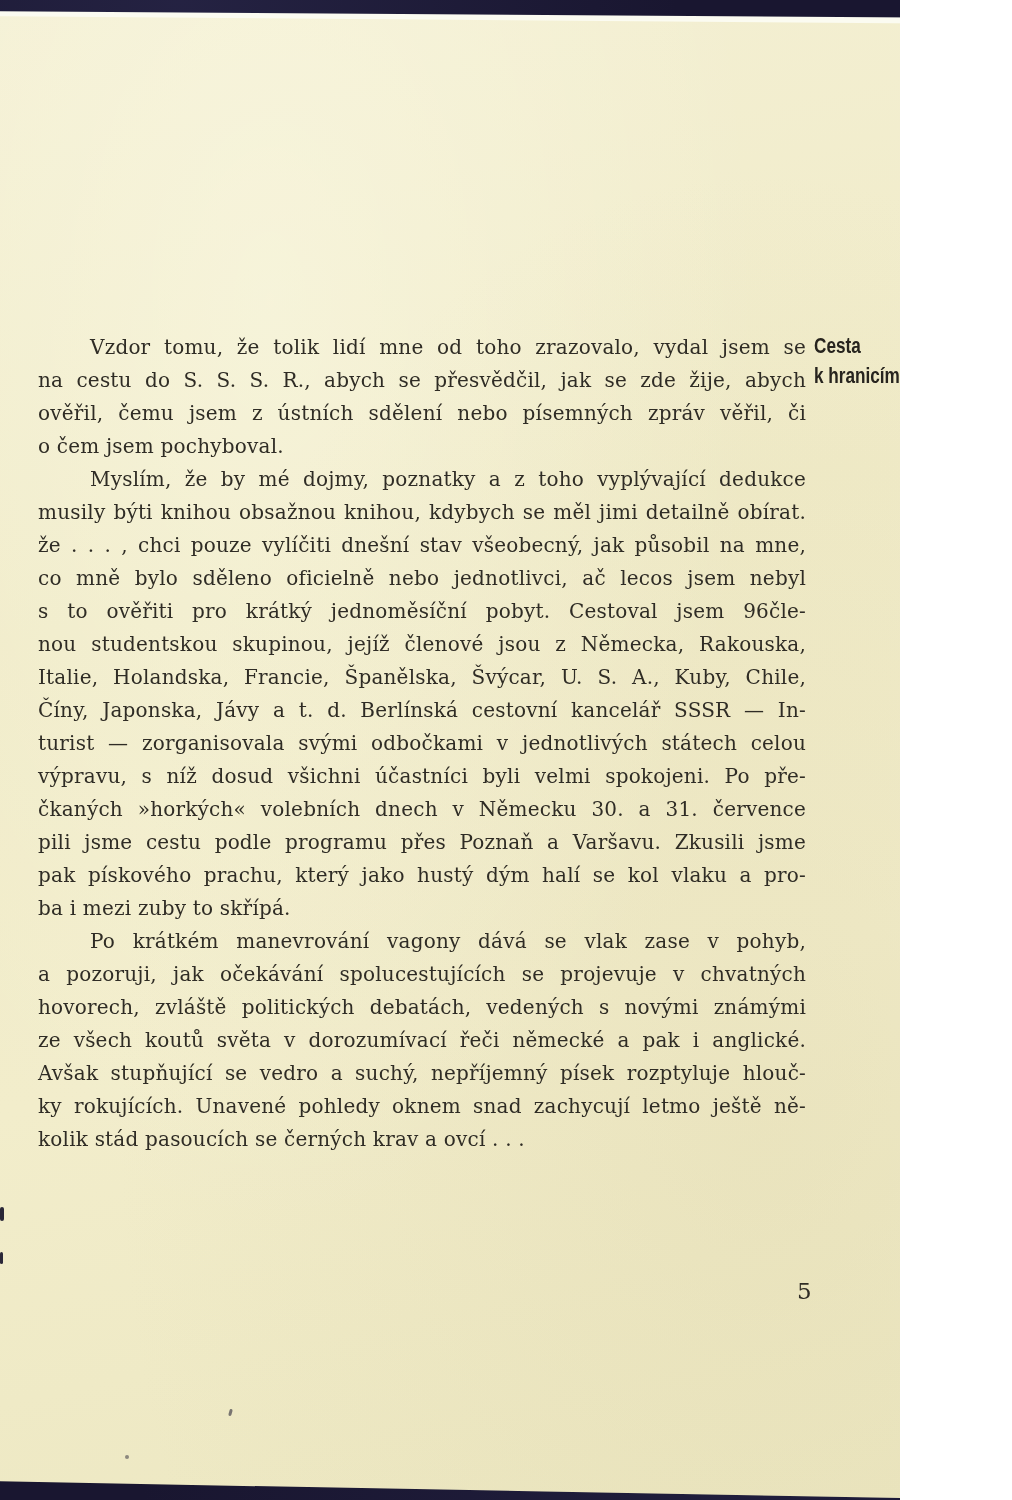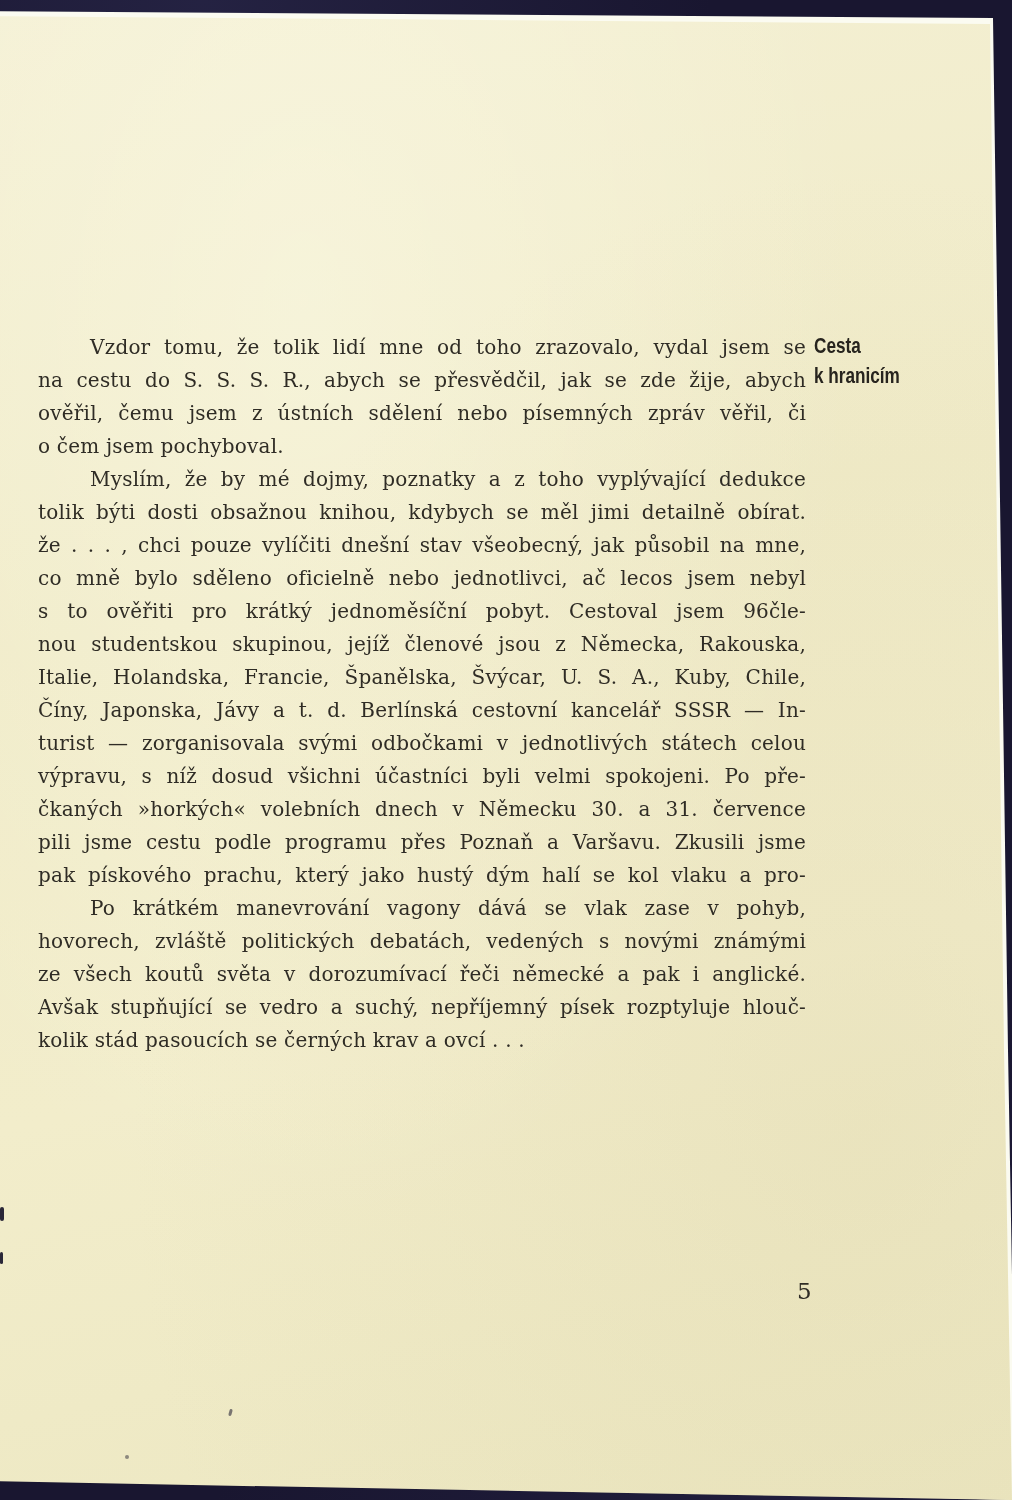--- a/index.html
+++ b/index.html
@@ -5,21 +5,21 @@
   html, body {
     margin: 0;
     padding: 0;
     width: 1012px;
     height: 1500px;
     overflow: hidden;
     font-family: "DejaVu Serif", serif;
   }
   .scan {
     position: relative;
-    width: 1012px;
+    width: 900px;
     height: 1500px;
     background:
       radial-gradient(circle at 20% 0%, rgba(70,70,120,0.25), rgba(0,0,0,0) 30%),
       radial-gradient(circle at 80% 100%, rgba(60,60,110,0.2), rgba(0,0,0,0) 35%),
       #191630;
   }
   
   .page-edge {
     position: absolute;
     inset: 0;
@@ -96,36 +96,39 @@
 <div class="scan">
   <div class="page-edge"></div>
   <div class="page"></div>
   <div class="content">
     <div class="text-block">
         <div class="line indent">Vzdor tomu, že tolik lidí mne od toho zrazovalo, vydal jsem se</div>
         <div class="line">na cestu do S. S. S. R., abych se přesvědčil, jak se zde žije, abych</div>
         <div class="line">ověřil, čemu jsem z ústních sdělení nebo písemných zpráv věřil, či</div>
         <div class="line last">o čem jsem pochyboval.</div>
         <div class="line indent">Myslím, že by mé dojmy, poznatky a z toho vyplývající dedukce</div>
-        <div class="line">tolik býti dosti obsažnou knihou, kdybych se měl jimi detailně obírat.</div>
+        <div class="line">musily býti knihou obsažnou knihou, kdybych se měl jimi detailně obírat.</div>
         <div class="line">že . . . , chci pouze vylíčiti dnešní stav všeobecný, jak působil na mne,</div>
         <div class="line">co mně bylo sděleno oficielně nebo jednotlivci, ač lecos jsem nebyl</div>
         <div class="line">s to ověřiti pro krátký jednoměsíční pobyt. Cestoval jsem 96čle-</div>
         <div class="line">nou studentskou skupinou, jejíž členové jsou z Německa, Rakouska,</div>
         <div class="line">Italie, Holandska, Francie, Španělska, Švýcar, U. S. A., Kuby, Chile,</div>
         <div class="line">Číny, Japonska, Jávy a t. d. Berlínská cestovní kancelář SSSR — In-</div>
         <div class="line">turist — zorganisovala svými odbočkami v jednotlivých státech celou</div>
         <div class="line">výpravu, s níž dosud všichni účastníci byli velmi spokojeni. Po pře-</div>
         <div class="line">čkaných »horkých« volebních dnech v Německu 30. a 31. července</div>
         <div class="line">pili jsme cestu podle programu přes Poznaň a Varšavu. Zkusili jsme</div>
         <div class="line">pak pískového prachu, který jako hustý dým halí se kol vlaku a pro-</div>
+        <div class="line last">ba i mezi zuby to skřípá.</div>
         <div class="line indent">Po krátkém manevrování vagony dává se vlak zase v pohyb,</div>
+        <div class="line">a pozoruji, jak očekávání spolucestujících se projevuje v chvatných</div>
         <div class="line">hovorech, zvláště politických debatách, vedených s novými známými</div>
         <div class="line">ze všech koutů světa v dorozumívací řeči německé a pak i anglické.</div>
         <div class="line">Avšak stupňující se vedro a suchý, nepříjemný písek rozptyluje hlouč-</div>
+        <div class="line">ky rokujících. Unavené pohledy oknem snad zachycují letmo ještě ně-</div>
         <div class="line last">kolik stád pasoucích se černých krav a ovcí . . .</div>
       </div>
     <div class="margin-note">
       <div>Cesta</div>
       <div>k hranicím</div>
     </div>
     <div class="page-number">5</div>
     <div class="artifact a1"></div>
     <div class="artifact a2"></div>
     <div class="artifact a3"></div>

